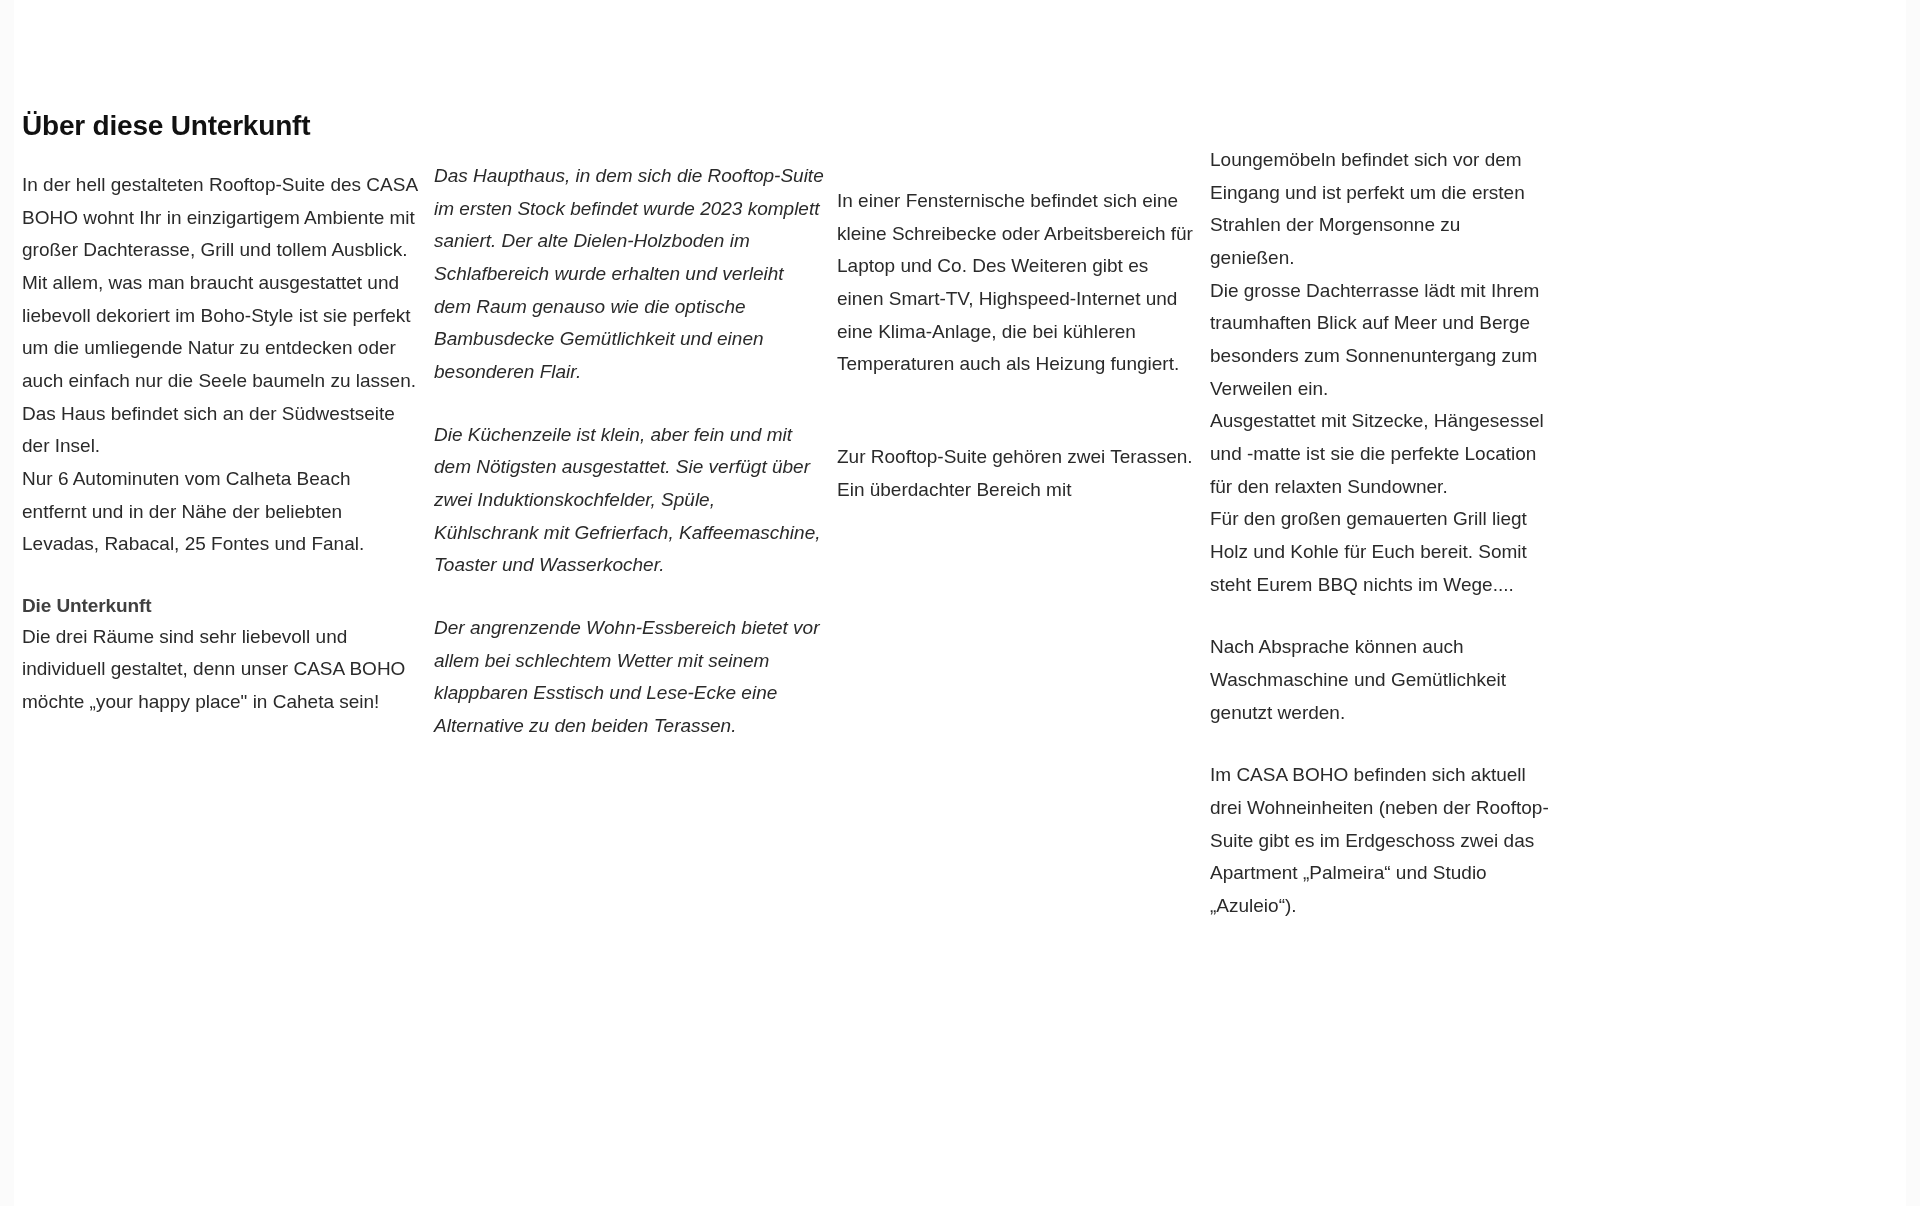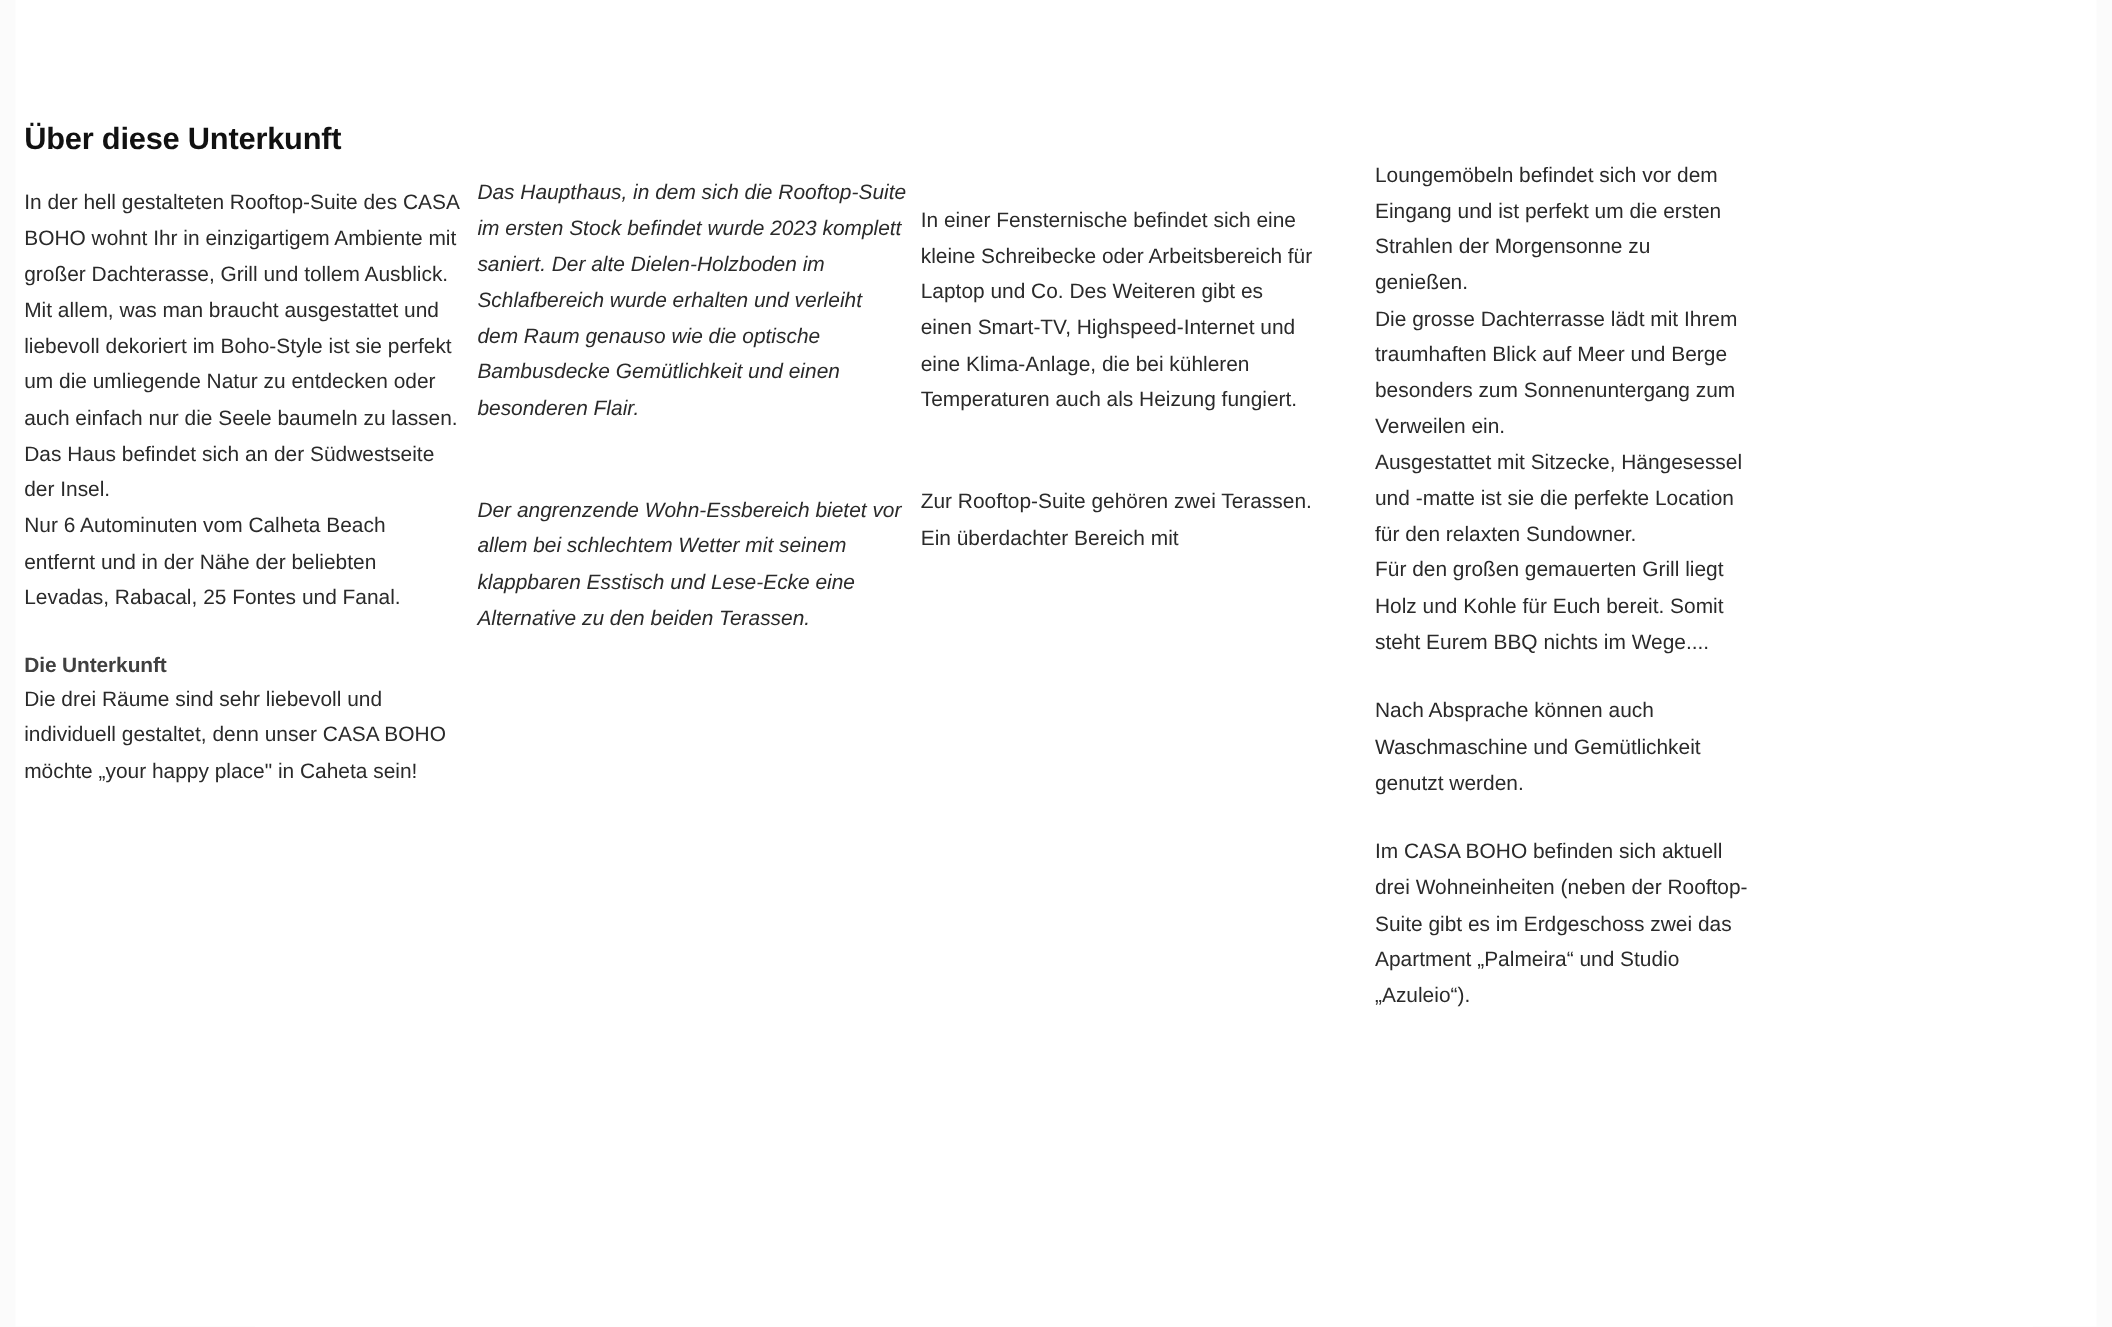--- a/index.html
+++ b/index.html
@@ -38,21 +38,21 @@
   .text-column {
     position: absolute;
     top: 0;
     box-sizing: border-box;
   }
 
   
   #column-1 { left: 0px;    width: 396px; }
   #column-2 { left: 412px;  width: 390px; top: 52px; font-style: italic; }
   #column-3 { left: 815px;  width: 360px; top: 47px; }
-  #column-4 { left: 1188px; width: 340px; top: 36px; margin-left: 40px; }
+  #column-4 { left: 1188px; width: 340px; top: 36px; }
 
   .section-title {
     font-size: 28px;
     font-weight: 700;
     letter-spacing: -0.2px;
     line-height: 1.25;
     color: #111111;
     margin: 0 0 26px 0;
   }
 
@@ -105,20 +105,21 @@
 Das Haus befindet sich an der Südwestseite der Insel.
 Nur 6 Autominuten vom Calheta Beach entfernt und in der Nähe der beliebten Levadas, Rabacal, 25 Fontes und Fanal.</p>
       <div class="para-gap"></div>
       <h2 class="sub-title">Die Unterkunft</h2>
       <p class="body-text">Die drei Räume sind sehr liebevoll und individuell gestaltet, denn unser CASA BOHO möchte „your happy place" in Caheta sein!</p>
     </div>
 
     <div class="text-column" id="column-2">
       <p class="body-text">Das Haupthaus, in dem sich die Rooftop-Suite im ersten Stock befindet wurde 2023 komplett saniert. Der alte Dielen-Holzboden im Schlafbereich wurde erhalten und verleiht dem Raum genauso wie die optische Bambusdecke Gemütlichkeit und einen besonderen Flair.</p>
       <div class="para-gap"></div>
+      <p class="body-text">Die Küchenzeile ist klein, aber fein und mit dem Nötigsten ausgestattet. Sie verfügt über zwei Induktionskochfelder, Spüle, Kühlschrank mit Gefrierfach, Kaffeemaschine, Toaster und Wasserkocher.</p>
       <div class="para-gap"></div>
       <p class="body-text">Der angrenzende Wohn-Essbereich bietet vor allem bei schlechtem Wetter mit seinem klappbaren Esstisch und Lese-Ecke eine Alternative zu den beiden Terassen.</p>
     </div>
 
     <div class="text-column" id="column-3">
       <div class="para-gap"></div>
       <p class="body-text">In einer Fensternische befindet sich eine kleine Schreibecke oder Arbeitsbereich für Laptop und Co. Des Weiteren gibt es einen Smart-TV, Highspeed-Internet und eine Klima-Anlage, die bei kühleren Temperaturen auch als Heizung fungiert.</p>
       <div class="para-gap"></div>
       <div class="para-gap"></div>
       <p class="body-text">Zur Rooftop-Suite gehören zwei Terassen.

